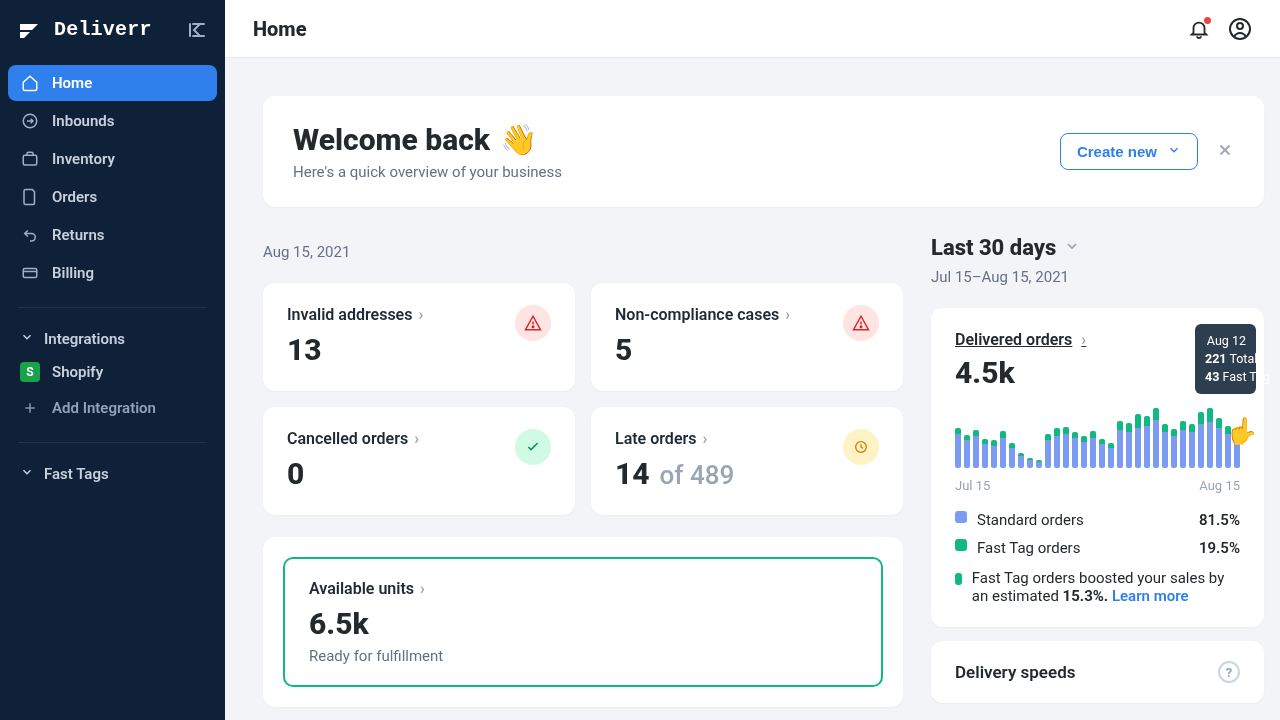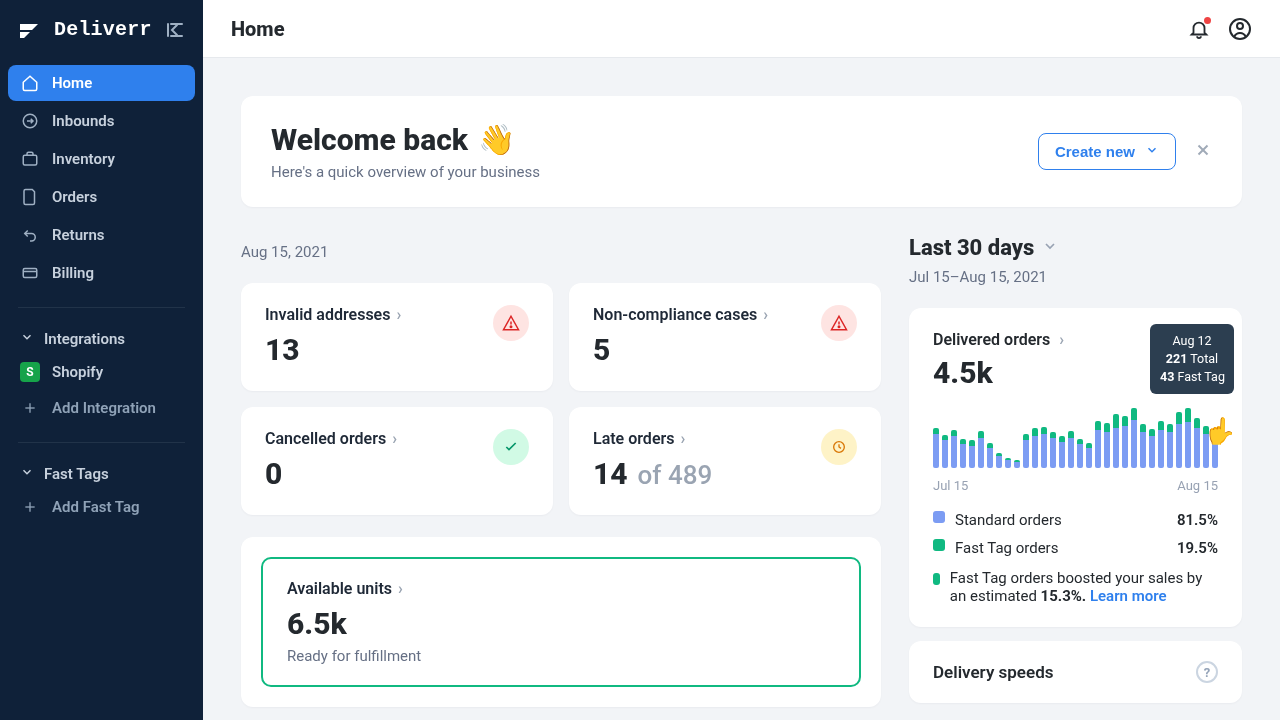--- a/index.html
+++ b/index.html
@@ -30,21 +30,21 @@
 
   
   .main { flex:1; display:flex; flex-direction:column; height:100%; }
   .topbar { height:58px; border-bottom:1px solid #e6e9ed; display:flex; align-items:center; justify-content:space-between; padding:0 28px; }
   .page-title { font-size:20px; font-weight:800; }
   .topbar-icons { display:flex; align-items:center; gap:18px; color:#24292e;}
   .bell { position:relative; }
   .bell::after { content:""; position:absolute; top:-1px; right:-1px; width:7px; height:7px; background:#ef4444; border-radius:50%; }
   .topbar-icons svg { display:block; }
 
-  .content { flex:1; background:#f2f4f7; overflow:auto; padding: 38px 38px 20px 38px; }
+  .content { flex:1; background:#f2f4f7; overflow:auto; padding: 38px 16px 20px 38px; }
 
   .welcome-card { background:#fff; border-radius:12px; padding:26px 30px; display:flex; align-items:center; justify-content:space-between; box-shadow:0 1px 2px rgba(16,24,40,0.04);}
   .welcome-title { font-size:30px; font-weight:800; display:flex; align-items:center; gap:10px;}
   .welcome-sub { color:#667085; margin-top:6px; font-size:15px;}
   .welcome-actions { display:flex; align-items:center; gap:18px;}
   .btn-outline { border:1.5px solid #2f80ed; color:#2f80ed; background:#fff; padding:9px 16px; border-radius:8px; font-weight:700; font-size:15px; display:flex; align-items:center; gap:10px; cursor:pointer;}
   .close-x { color:#a0aab7; cursor:pointer; }
 
   .columns { display:flex; gap:28px; margin-top:28px; align-items:flex-start;}
   .col-left { width: 640px; }
@@ -63,29 +63,29 @@
   .chip.red { background:#fee4e2; color:#dc2626;}
   .chip.green { background:#d1fae5; color:#059669;}
   .chip.yellow { background:#fef3c7; color:#d97706;}
   .chevron-sm { color:#9aa4b2; }
 
   .avail-card { margin-top:22px; background:#fff; border-radius:12px; overflow:hidden; box-shadow:0 1px 2px rgba(16,24,40,0.04);}
   .avail-inner { margin:20px; border:2px solid #10b981; border-radius:10px; padding:20px 24px;}
   .avail-sub { color:#667085; font-size:15px; margin-top:6px;}
 
   .period-card { background:#fff; border-radius:12px; padding:22px 24px; box-shadow:0 1px 2px rgba(16,24,40,0.04); margin-top:22px; position:relative;}
-  .period-title { font-size:16px; font-weight:600; display:flex; align-items:center; gap:9px;}
+  .period-title { font-size:16px; font-weight:600; display:flex; align-items:center; gap:9px;text-decoration:underline;}
   .period-value { font-size:30px; font-weight:800; margin-top:6px;}
   .chart { margin-top:14px; }
   .chart-bars { display:flex; align-items:flex-end; gap:3px; height:64px;}
   .bar { width:6px; display:flex; flex-direction:column; justify-content:flex-end;}
   .bar .b-top { background:#10b981; width:100%; border-radius:2px 2px 0 0;}
   .bar .b-bot { background:#7c9cf3; width:100%; border-radius:0 0 2px 2px;}
   .chart-xaxis { display:flex; justify-content:space-between; color:#98a2b3; font-size:13px; margin-top:10px;}
-  .tooltip { position:absolute; right:8px; top:16px; background:#2c3e50; color:#fff; border-radius:6px; padding:8px 10px; font-size:12.5px; line-height:1.45; width:84px; text-align:center;}
+  .tooltip { position:absolute; right:8px; top:16px; background:#2c3e50; color:#fff; border-radius:6px; padding:8px 10px; font-size:12.5px; line-height:1.45; width:61px; text-align:right;}
   .tooltip .tt-line { white-space:nowrap;}
   .pointer-emoji { position:absolute; right:6px; top:108px; font-size:26px; transform:scaleX(-1);}
 
   .legend { margin-top:18px; display:flex; flex-direction:column; gap:10px;}
   .legend-row { display:flex; gap:10px; font-size:15px;}
   .legend-row .pct { margin-left:auto; font-weight:600;}
   .swatch { width:12px; height:12px; border-radius:3px;}
   .swatch.blue { background:#7c9cf3;}
   .swatch.green { background:#10b981;}
   .boost { margin-top:12px; display:flex; gap:10px; font-size:15px; align-items:flex-start;}
@@ -192,29 +192,20 @@
           </svg>
         </span>
       <span>Add Integration</span>
     </div>
     <div class="sb-divider"></div>
     <div class="sb-section-header">
       <span><svg width="14" height="14" viewBox="0 0 24 24" fill="none" stroke="currentColor" stroke-width="2.5">
             <path d="M6 9l6 6 6-6"></path>
           </svg></span>
       <span>Fast Tags</span>
-    </div>
-    <div class="sb-sub add-row">
-      <span class="plus-icon">
-          <svg width="16" height="16" viewBox="0 0 24 24" stroke="currentColor" stroke-width="2">
-            <line x1="12" y1="5" x2="12" y2="19"></line>
-            <line x1="5" y1="12" x2="19" y2="12"></line>
-          </svg>
-        </span>
-      <span>Add Fast Tag</span>
     </div>
   </aside>
 
   <div class="main">
     <div class="topbar">
       <div class="page-title">Home</div>
       <div class="topbar-icons">
         <span class="bell">
             <svg width="22" height="22" viewBox="0 0 24 24" fill="none" stroke="currentColor" stroke-width="2">
               <path d="M18 16v-5a6 6 0 1 0-12 0v5l-2 2h16z"></path>

